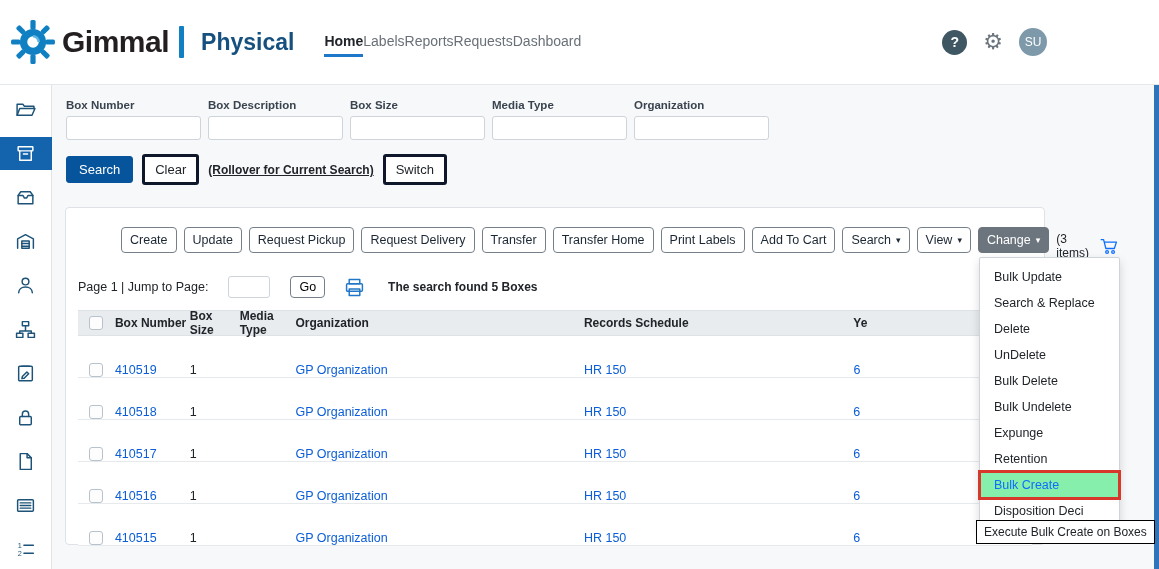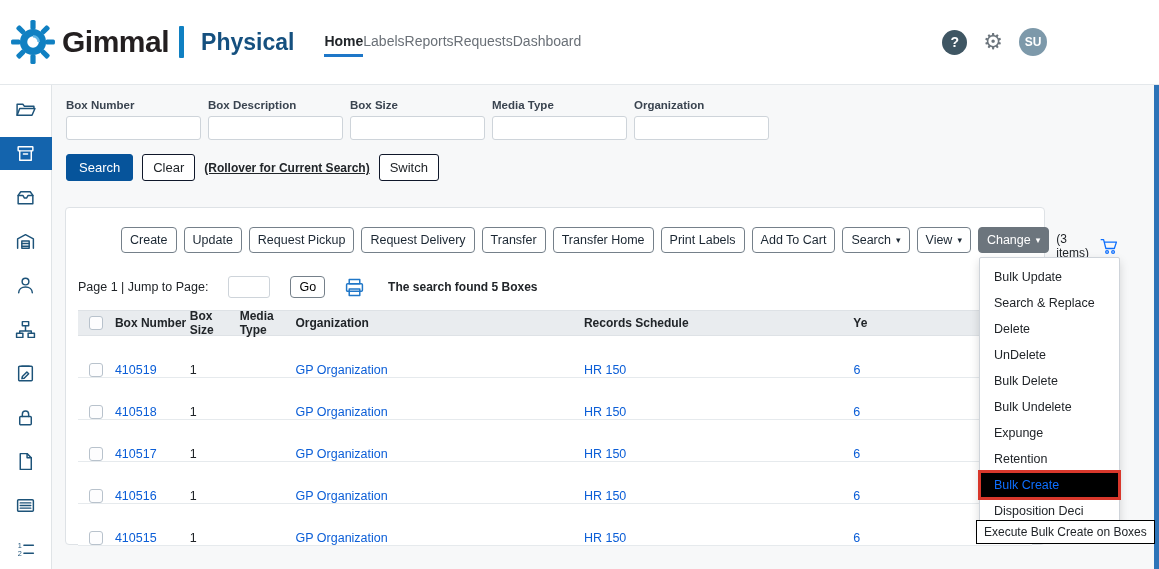--- a/index.html
+++ b/index.html
@@ -15,42 +15,42 @@
   .brand-product { font-size:23px; font-weight:700; color:#15507f;margin-left:7px; }
   .nav { display:flex; align-items:center; margin-left:30px; margin-top:4px; }
   .nav-item { font-size:14px; color:#6a7077; cursor:pointer; position:relative; padding-bottom:6px; }
   .nav-item.active { color:#212529; font-weight:700; }
   .nav-item.active::after { content:""; position:absolute; left:0; right:0; bottom:-2px; height:3px; background:#1e77c8; }
   .header-right { margin-left:auto; display:flex; align-items:center; gap:16px; padding-right:112px; }
   .help-circle { width:25px; height:25px; border-radius:50%; background:#3f5663; color:#fff;
                  display:flex; align-items:center; justify-content:center; font-size:14px; font-weight:700; cursor:pointer; }
   .gear-glyph { font-size:22px; color:#6c757d; cursor:pointer; line-height:1; }
   .avatar { width:28px; height:28px; border-radius:50%; background:#7d99aa; color:#fff;
-            display:flex; align-items:center; justify-content:center; font-size:12px; font-weight:700; cursor:pointer; }
+            display:flex; align-items:center; justify-content:center; font-size:12px; font-weight:400; cursor:pointer; }
 
   
   .sidebar { position:absolute; top:85px; left:0; bottom:0; width:52px; background:#fff;
              border-right:1px solid #e0e4e7; display:flex; flex-direction:column; align-items:center;
              padding-top:8px; gap:11px; z-index:4; }
   .sidebar-item { width:52px; height:33px; display:flex; align-items:center; justify-content:center;
                   color:#1d5379; cursor:pointer; }
   .sidebar-item.active { background:#1464ad; color:#fff; }
   .sicon { width:21px; height:21px; }
 
   .edge-strip { position:absolute; right:0; top:85px; bottom:0; width:5px; background:#2d74b8; }
 
   
   .filters { position:absolute; left:66px; top:99px; display:flex; gap:7px; }
   .filter-field { width:135px; }
   .filter-label { display:block; font-size:11.5px; font-weight:700; color:#3a4450; margin-bottom:5px; }
   .filter-input { width:135px; height:24px; border:1px solid #ced4da; border-radius:3px; background:#fff; padding:0 6px; font-size:12px; }
   .filter-actions { position:absolute; left:66px; top:154px; display:flex; align-items:center; gap:9px; }
   .btn-primary { background:#06549b; color:#fff; border:1px solid #06549b; border-radius:3px;
                  font-size:13px; padding:5px 12px; cursor:pointer; font-family:inherit; }
-  .btn-outline { background:#fff; color:#212529; border:1px solid #0f172a; border-radius:3px;
+  .btn-outline { background:#fff; color:#212529; border:3px solid #0f172a; border-radius:3px;
                  font-size:13px; padding:5px 10px; cursor:pointer; font-family:inherit; white-space:nowrap; }
   .rollover-link { font-size:12px; font-weight:700; text-decoration:underline; color:#212529; cursor:pointer; }
 
   
   .card { position:absolute; left:65px; top:207px; width:980px; height:338px; background:#fff;
           border:1px solid #dee2e6; border-radius:4px; padding:12px; }
   .toolbar { display:flex; align-items:center; gap:7px;padding-left:43px; }
   .tb-btn { background:#fff; border:1px solid #75808a; border-radius:4px; color:#1b2733;
             font-size:12.5px; padding:5px 8px; cursor:pointer; white-space:nowrap; font-family:inherit;
             display:flex; align-items:center; gap:5px; }
@@ -78,21 +78,21 @@
   .c6 { width:160px; }
   .c7 { width:19px; overflow:visible; white-space:nowrap; }
   .checkbox { width:14px; height:14px; border:1px solid #b8c2cc; border-radius:3px; background:#fdfdfe; cursor:pointer; }
   .link { color:#0b5ed7; text-decoration:none; cursor:pointer; }
 
   
   .menu { position:absolute; top:calc(100% + 5px); left:0; width:141px; background:#fff;
           border:1px solid #cfd4da; border-radius:2px; box-shadow:0 4px 10px rgba(0,0,0,0.15);
           padding:6px 0; z-index:40; }
   .menu-item { font-size:12.5px; color:#212529; padding:6px 14px; white-space:nowrap; cursor:pointer; text-align:left; }
-  .menu-item.highlight { color:#0d6efd; background:#000000; outline:3px solid #d8372b; outline-offset:-1px; }
+  .menu-item.highlight { color:#0d6efd; background:#86efac; outline:3px solid #d8372b; outline-offset:-1px; }
 
   
   .tooltip { position:absolute; left:976px; top:520px; background:#fff; border:1px solid #000;
              font-size:12px; padding:4px 7px; white-space:nowrap; z-index:60; }
 </style>
 </head>
 <body>
 
 <div class="page">
 

